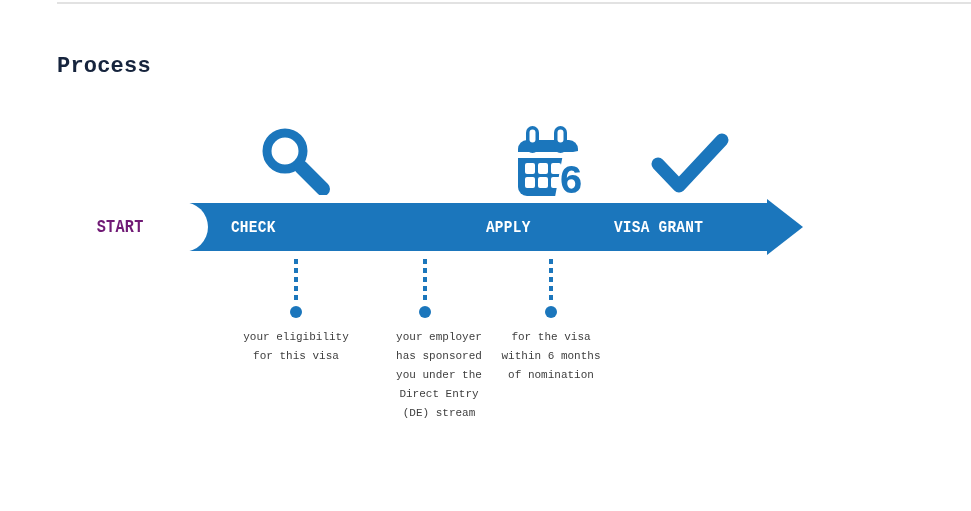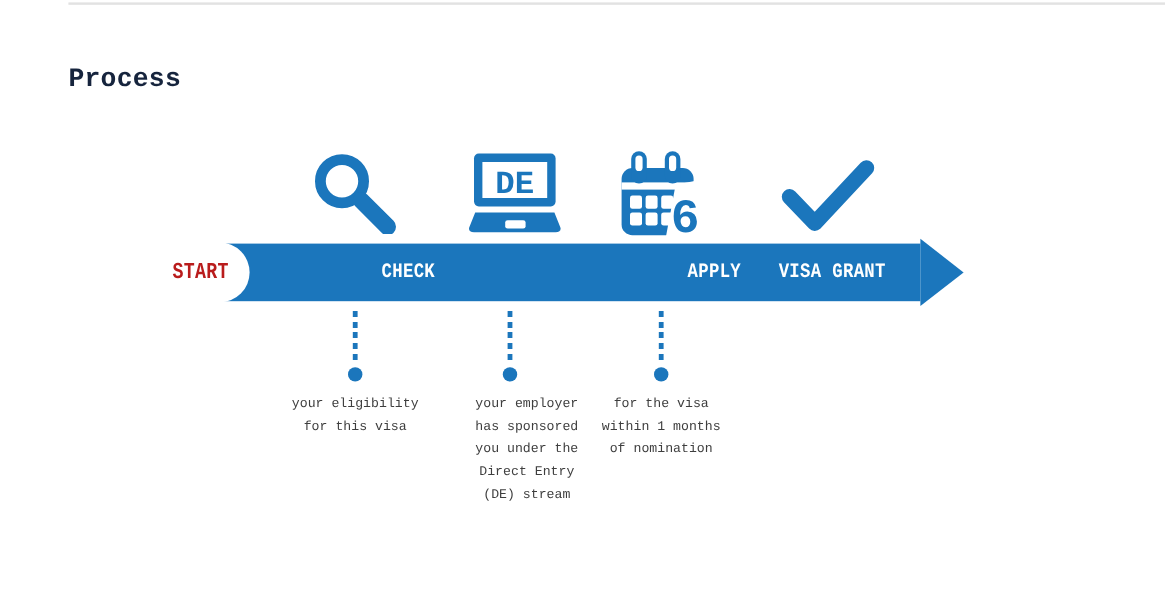--- a/index.html
+++ b/index.html
@@ -20,31 +20,31 @@
   .icon-check{left:605px;top:133px;width:80px;height:62px;}
   
   .band-bar{position:absolute;left:140px;top:203px;width:582px;height:48px;background:#1b76bc;z-index:1;}
   .band-arrowhead{
     position:absolute;left:722px;top:199px;width:0;height:0;z-index:1;
     border-top:28px solid transparent;border-bottom:28px solid transparent;
     border-left:36px solid #1b76bc;
   }
   .start-notch{position:absolute;left:113px;top:202px;width:50px;height:50px;border-radius:50%;background:#ffffff;z-index:2;}
   .band-label{
-    position:absolute;top:218px;width:140px;text-align:right;z-index:3;
+    position:absolute;top:218px;width:140px;text-align:left;z-index:3;
     color:#ffffff;font-size:17px;font-weight:700;letter-spacing:.3px;
   }
   .band-label .cond{display:inline-block;transform:scaleX(.85);transform-origin:center;white-space:nowrap;}
   .label-check{left:182px;}
   .label-ensure{left:311px;}
   .label-apply{left:437px;}
   .label-visa-grant{left:561px;}
   .start-label{
-    position:absolute;left:40px;top:216px;width:106px;text-align:right;z-index:3;
-    color:#b91c1c;font-size:19px;font-weight:700;letter-spacing:.3px;
+    position:absolute;left:40px;top:216px;width:106px;text-align:left;z-index:3;
+    color:#701a75;font-size:19px;font-weight:700;letter-spacing:.3px;
   }
   .start-label .cond{display:inline-block;transform:scaleX(.8);transform-origin:right center;white-space:nowrap;}
   
   .connector-dash{
     position:absolute;top:259px;width:4px;height:45px;
     background:repeating-linear-gradient(to bottom,#1b76bc 0 5px,transparent 5px 9px);
   }
   .connector-dot{position:absolute;top:306px;width:12px;height:12px;border-radius:50%;background:#1b76bc;}
   .conn1-dash{left:249px;} .conn1-dot{left:245px;}
   .conn2-dash{left:378px;} .conn2-dot{left:374px;}
@@ -67,29 +67,20 @@
 
   <h1 class="page-title">Process</h1>
 
   <div class="icon-box icon-magnifier">
     <svg width="68" height="68" viewBox="0 0 68 68">
       <circle cx="23" cy="24" r="18" fill="none" stroke="#1b76bc" stroke-width="9"></circle>
       <line x1="39" y1="40" x2="61" y2="62" stroke="#1b76bc" stroke-width="14" stroke-linecap="round"></line>
     </svg>
   </div>
 
-  <div class="icon-box icon-laptop">
-    <svg width="80" height="68" viewBox="0 0 80 68">
-      <rect x="7" y="1" width="68" height="44" rx="4" fill="#1b76bc"></rect>
-      <rect x="14" y="8" width="54" height="30" fill="#ffffff"></rect>
-      <text x="41" y="34" text-anchor="middle" font-size="27" font-weight="700" fill="#1b76bc">DE</text>
-      <path d="M8 50 H74 L79 62.5 Q80 66.5 75 66.5 H7 Q2 66.5 3 62.5 Z" fill="#1b76bc"></path>
-      <rect x="33" y="56.5" width="17" height="7" rx="2" fill="#ffffff"></rect>
-    </svg>
-  </div>
 
   <div class="icon-box icon-calendar">
     <svg width="66" height="77" viewBox="0 0 66 77">
       <rect x="1" y="20" width="60" height="56" rx="9" fill="#1b76bc"></rect>
       <rect x="1" y="32" width="60" height="6" fill="#ffffff"></rect>
       <rect x="9" y="6" width="13" height="27" rx="6.5" fill="#1b76bc"></rect>
       <rect x="12.5" y="9.5" width="6" height="13" rx="3" fill="#ffffff"></rect>
       <rect x="37" y="6" width="13" height="27" rx="6.5" fill="#1b76bc"></rect>
       <rect x="40.5" y="9.5" width="6" height="13" rx="3" fill="#ffffff"></rect>
       <rect x="8" y="43" width="10" height="11" rx="2" fill="#ffffff"></rect>
@@ -134,18 +125,18 @@
   <div class="connector-dot  conn3-dot"></div>
 
   <div class="step-desc desc1">your eligibility
 for this visa</div>
   <div class="step-desc desc2">your employer
 has sponsored
 you under the
 Direct Entry
 (DE) stream</div>
   <div class="step-desc desc3">for the visa
-within 1 months
+within 6 months
 of nomination</div>
 
   <div class="footer-bar"></div>
 
 </div>
 
 </body></html>

